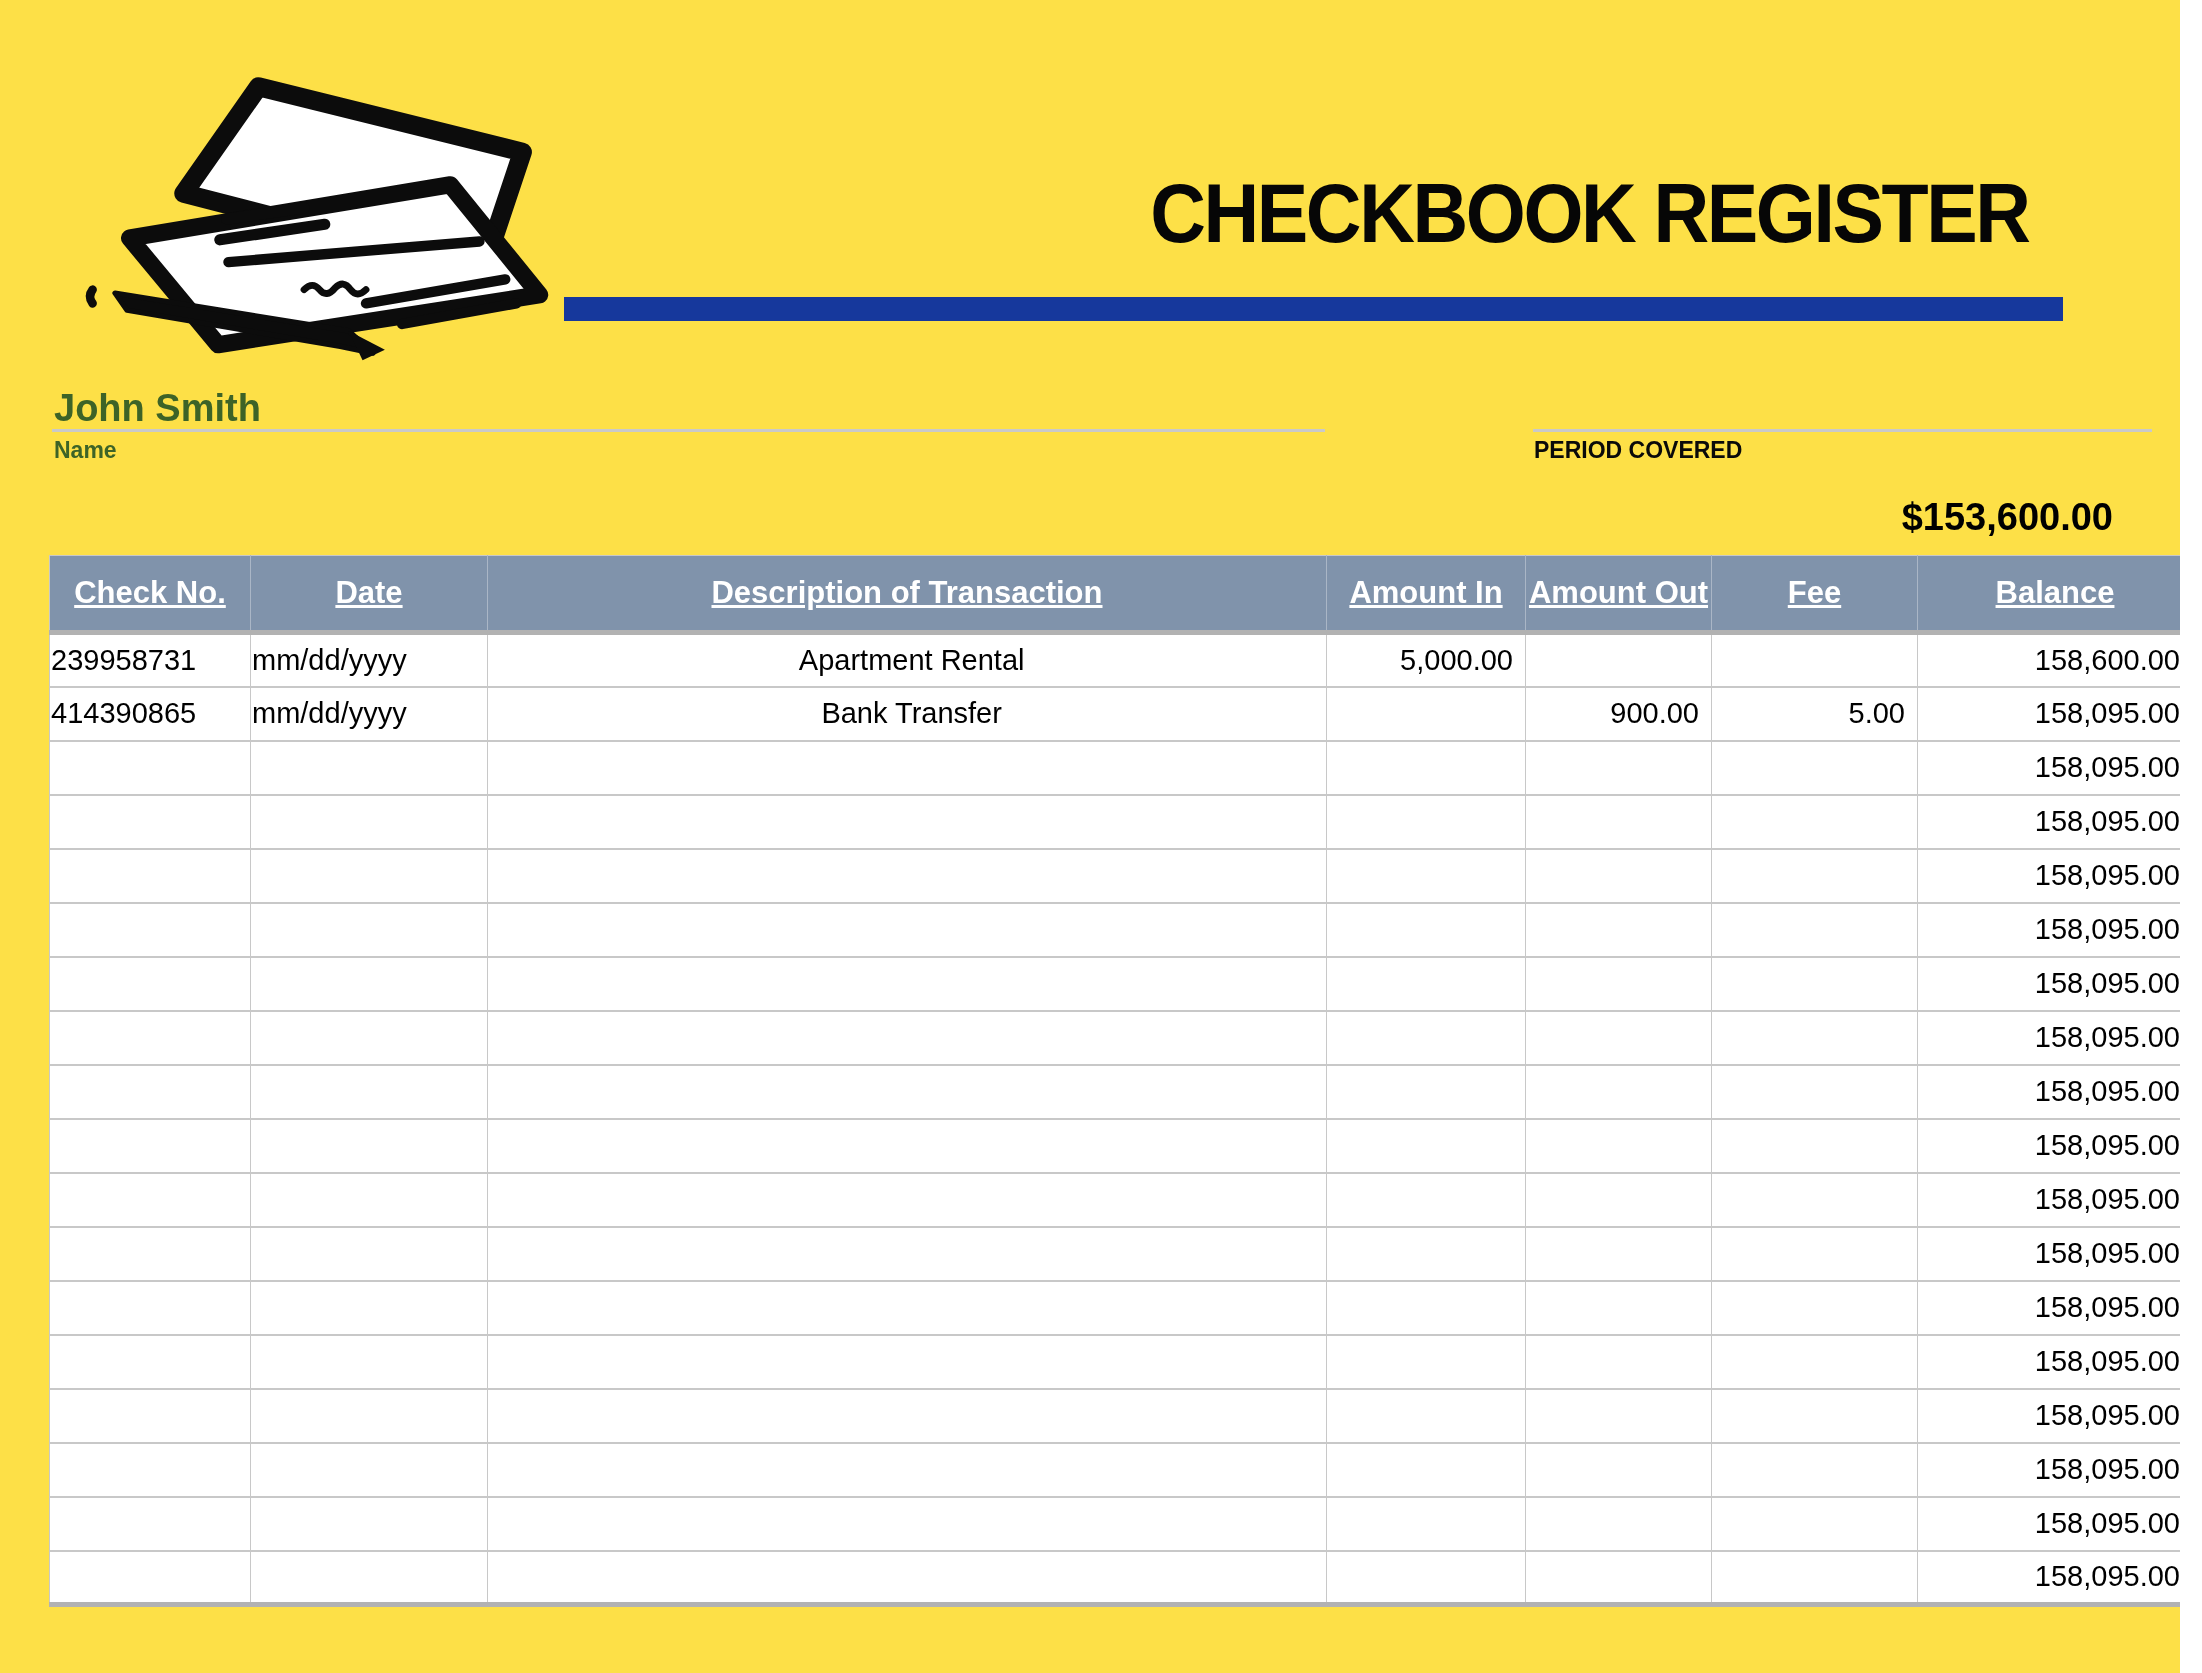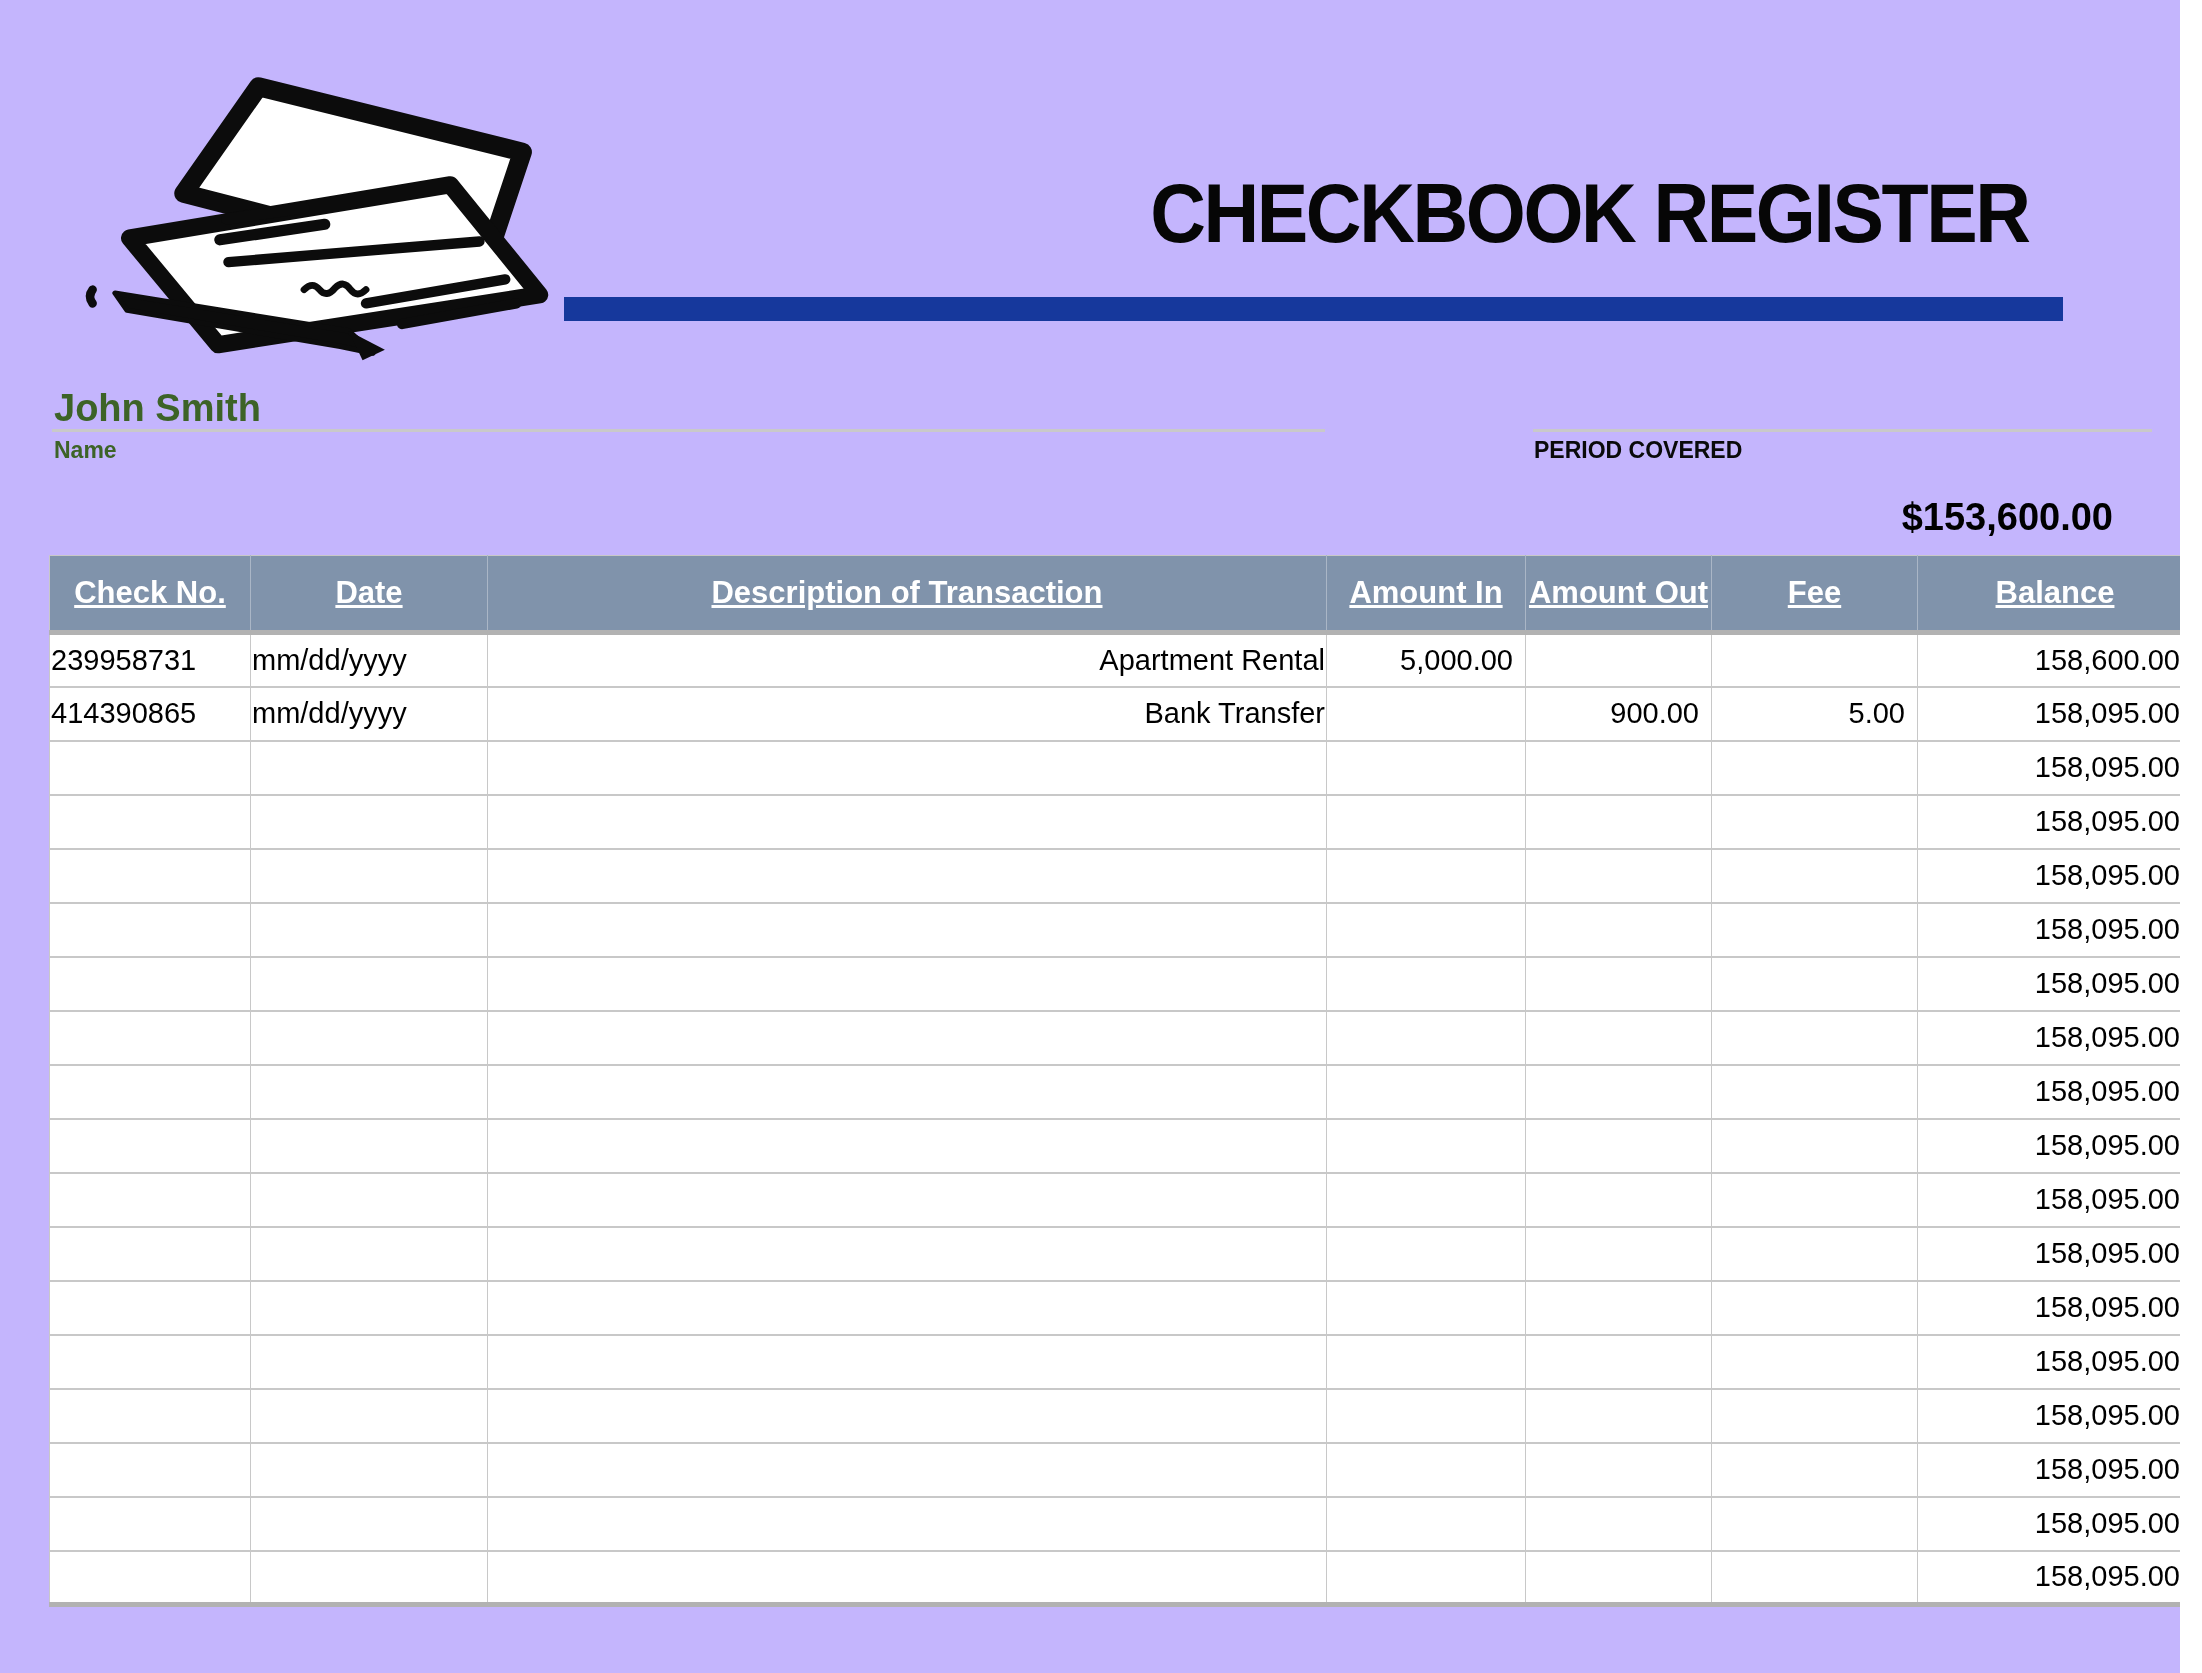--- a/index.html
+++ b/index.html
@@ -1,17 +1,17 @@
 <!DOCTYPE html>
 <html style="font-size:13.8px"><head>
 <meta charset="utf-8">
 <style>
   html,body { margin:0; padding:0; background:#ffffff; }
   .sheet {
-    position:relative; width:2180px; height:1673px; background:#c4b5fd;
+    position:relative; width:2180px; height:1673px; background:#fde047;
     font-family:"Liberation Sans", sans-serif; overflow:hidden; color:#000;
   }
 
   
   .clipart {
     position:absolute; left:82px; top:73px; width:482px; height:288px;
   }
   .page-title {
     position:absolute; right:151px; top:172px; margin:0;
     font-size:83px; font-weight:800; letter-spacing:-2.6px; line-height:1;
@@ -68,21 +68,21 @@
     text-decoration:underline;
   }
   table.register th:first-child { border-left:1.7px solid #c8c8c8; }
   table.register th:last-child  { border-right:1.7px solid #c8c8c8; }
   table.register td {
     height:54px; border-bottom:2.6px solid #c8c8c8; vertical-align:middle;
     background:#ffffff;
   }
   table.register tr:last-child td { border-bottom:5.2px solid #b2b2b2; }
   td.c-center { text-align:left; }
-  td.c-left   { text-align:right;  padding-left:10.3px; }
+  td.c-left   { text-align:center;  padding-left:10.3px; }
   td.c-right  { text-align:right; padding-right:12px; }
 </style>
 </head>
 <body>
 
 <div class="sheet">
 
   <div class="clipart">
     <svg viewBox="0 0 560 335" width="482" height="288" aria-hidden="true">
 

